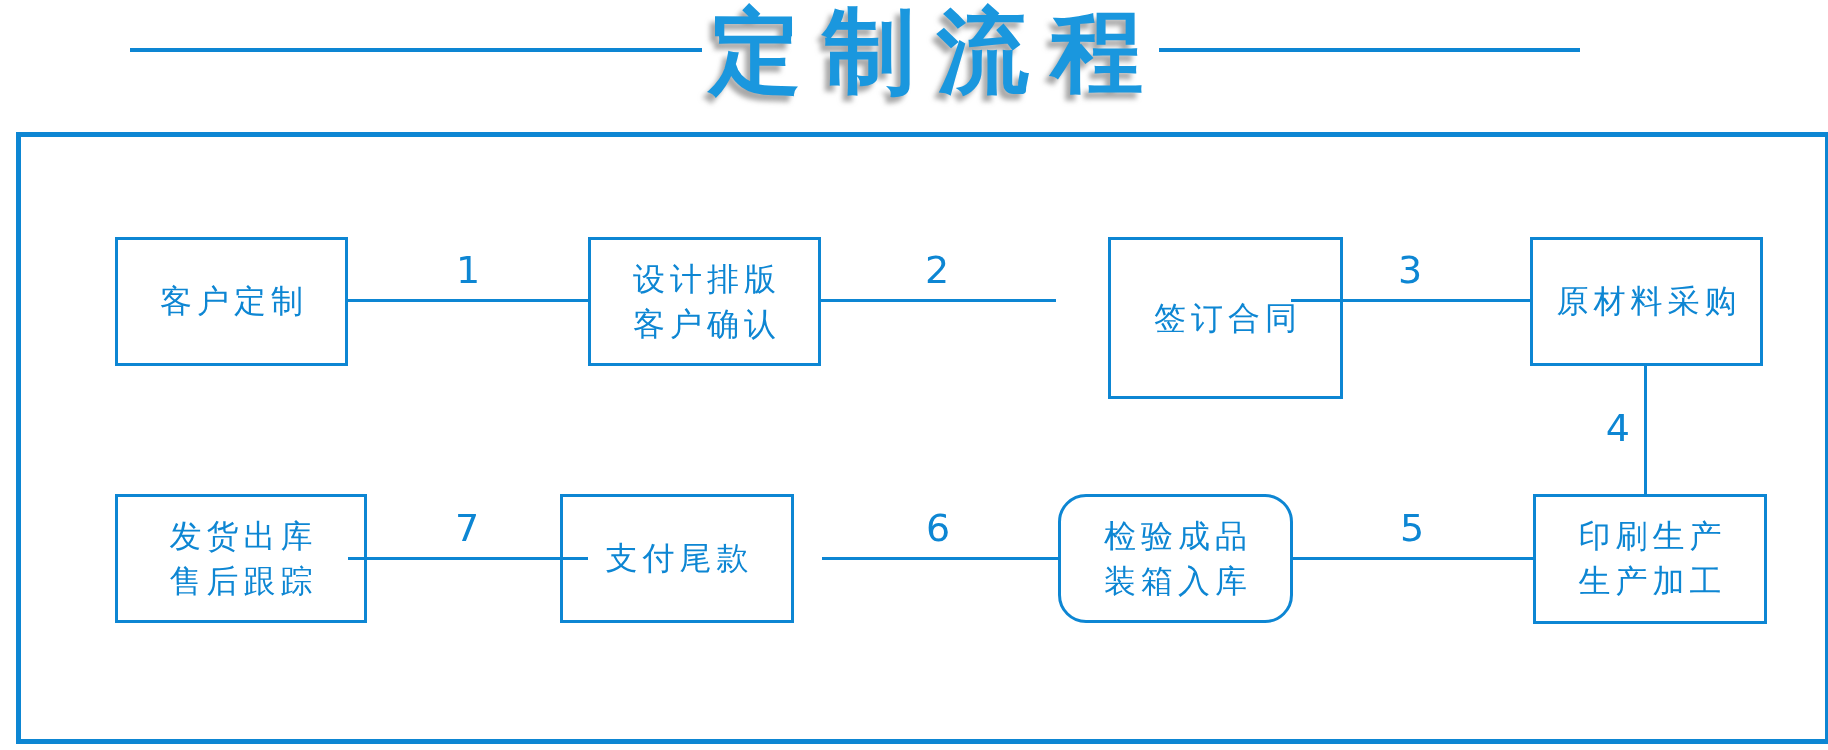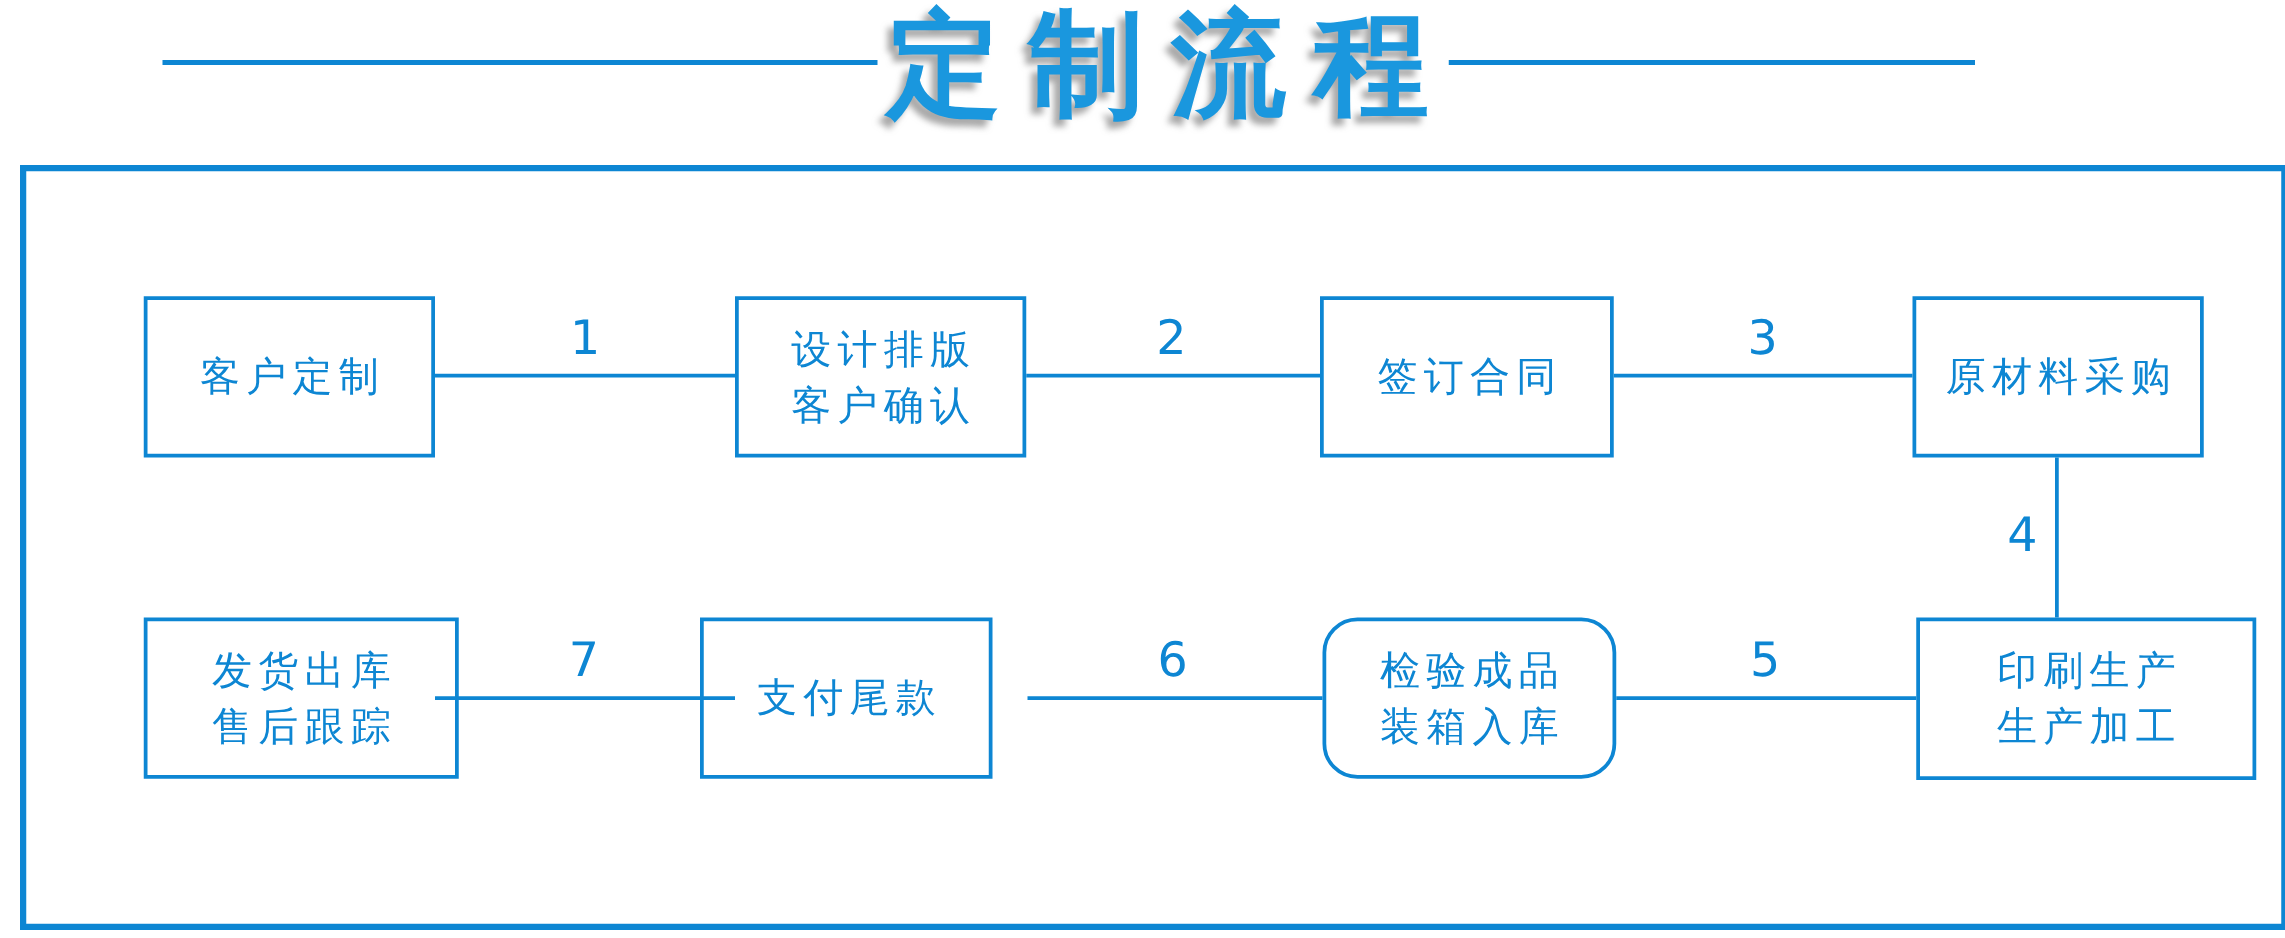--- a/index.html
+++ b/index.html
@@ -67,23 +67,23 @@
     flex-direction: column;
     align-items: center;
     justify-content: center;
     text-align: center;
     white-space: nowrap;
   }
   .step-box .line { text-indent: 5px; }
 
   .b1 { left: 103px;  top: 237px; width: 233px; height: 129px; }
   .b2 { left: 576px;  top: 237px; width: 233px; height: 129px; }
-  .b3 { left: 1044px; top: 237px; width: 235px; height: 129px; }
+  .b3 { left: 1096px; top: 237px; width: 235px; height: 162px; }
   .b4 { left: 1518px; top: 237px; width: 233px; height: 129px; justify-content: center; }
-  .b8 { left: 1521px; top: 494px; width: 272px; height: 130px; }
+  .b8 { left: 1521px; top: 494px; width: 234px; height: 130px; }
   .b7 { left: 1046px; top: 494px; width: 235px; height: 129px; border-radius: 28px; }
   .b6 { left: 548px;  top: 494px; width: 234px; height: 129px; }
   .b5 { left: 103px;  top: 494px; width: 252px; height: 129px; }
 
   
   .connector {
     position: absolute;
     background: #0d86d3;
   }
   .c1 { left: 336px;  top: 299px; width: 240px; height: 3px; }

